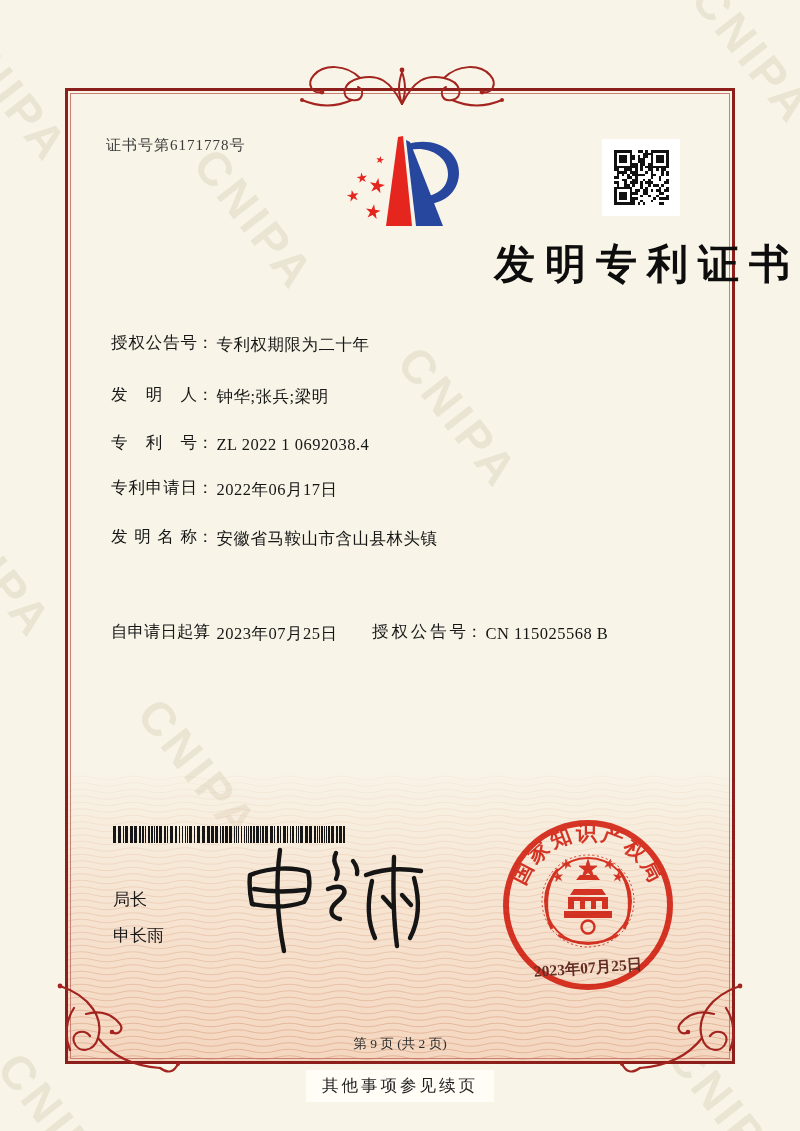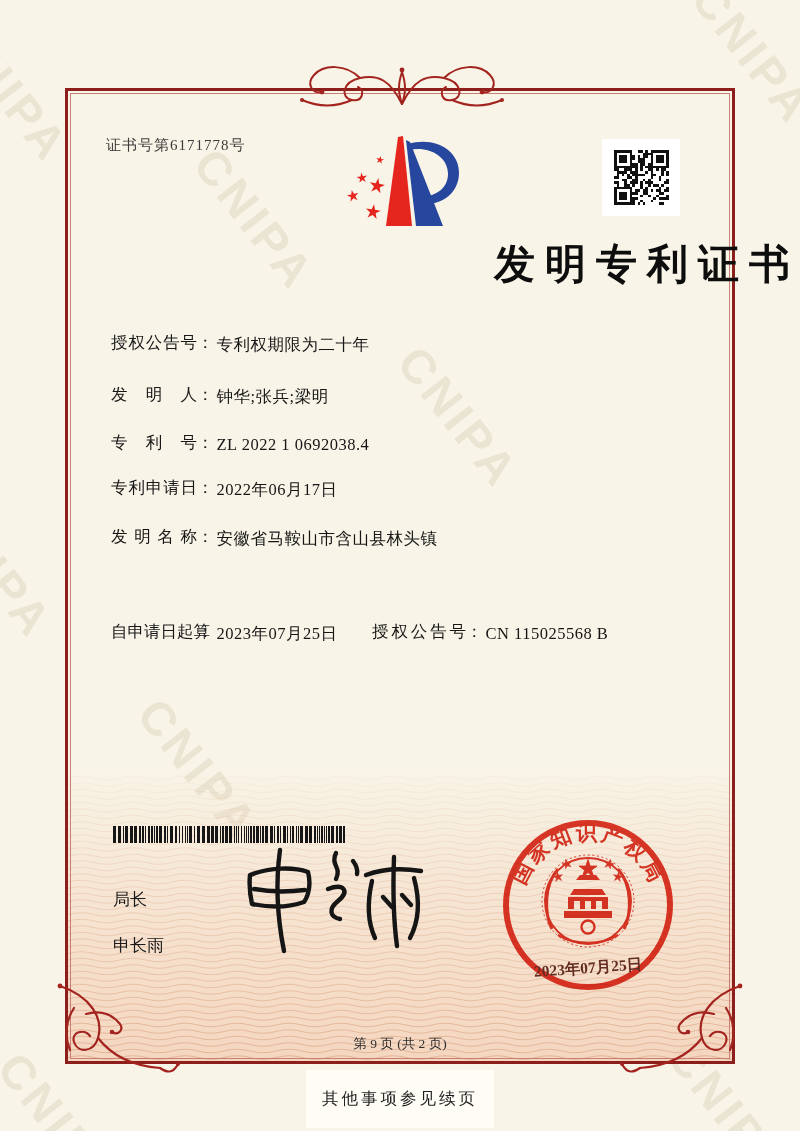--- a/index.html
+++ b/index.html
@@ -51,31 +51,31 @@
   
   .body-text{
     position:absolute; left:98px; top:660px; width:624px; z-index:5;
     font-style:italic; font-size:15.5px; line-height:23.5px; text-align:justify; color:#252525;
   }
   .body-text p{margin:0 0 5px 0; text-indent:2em;}
   
   .barcode{position:absolute; left:113px; top:826px; width:239px; height:17px; z-index:5; display:flex; align-items:stretch;}
   .barcode span{background:#161616; height:100%;}
   .officer{position:absolute; left:113px; top:888px; z-index:5; font-size:17px; color:#1b1b1b;}
-  .officer .oname{margin-top:23px;}
+  .officer .oname{margin-top:13px;}
   .sig{position:absolute; left:236px; top:845px; z-index:6;}
   
   .seal{position:absolute; left:500px; top:817px; z-index:7; mix-blend-mode:multiply;}
   
   .orn{position:absolute; z-index:4; pointer-events:none;}
   
   .page-info{position:absolute; left:0; top:1035px; width:100%; text-align:center; font-size:13.5px; color:#2e2e2e; z-index:5;}
   .note{
     position:absolute; left:50%; top:1070px; transform:translateX(-50%); z-index:5;
-    background:#fffdf6; padding:18px 16px; font-size:16.5px; letter-spacing:3px; color:#1d1d1d; white-space:nowrap;
+    background:#fffdf6; padding:5px 16px; font-size:16.5px; letter-spacing:3px; color:#1d1d1d; white-space:nowrap;
   }
 </style>
 </head>
 <body>
 
 <div class="page">
 
   <div class="wm" style="left:-20px;top:10px;transform:rotate(52deg);">CNIPA</div>
   <div class="wm" style="left:724px;top:-28px;transform:rotate(52deg);">CNIPA</div>
   <div class="wm" style="left:226px;top:138px;transform:rotate(52deg);">CNIPA</div>

